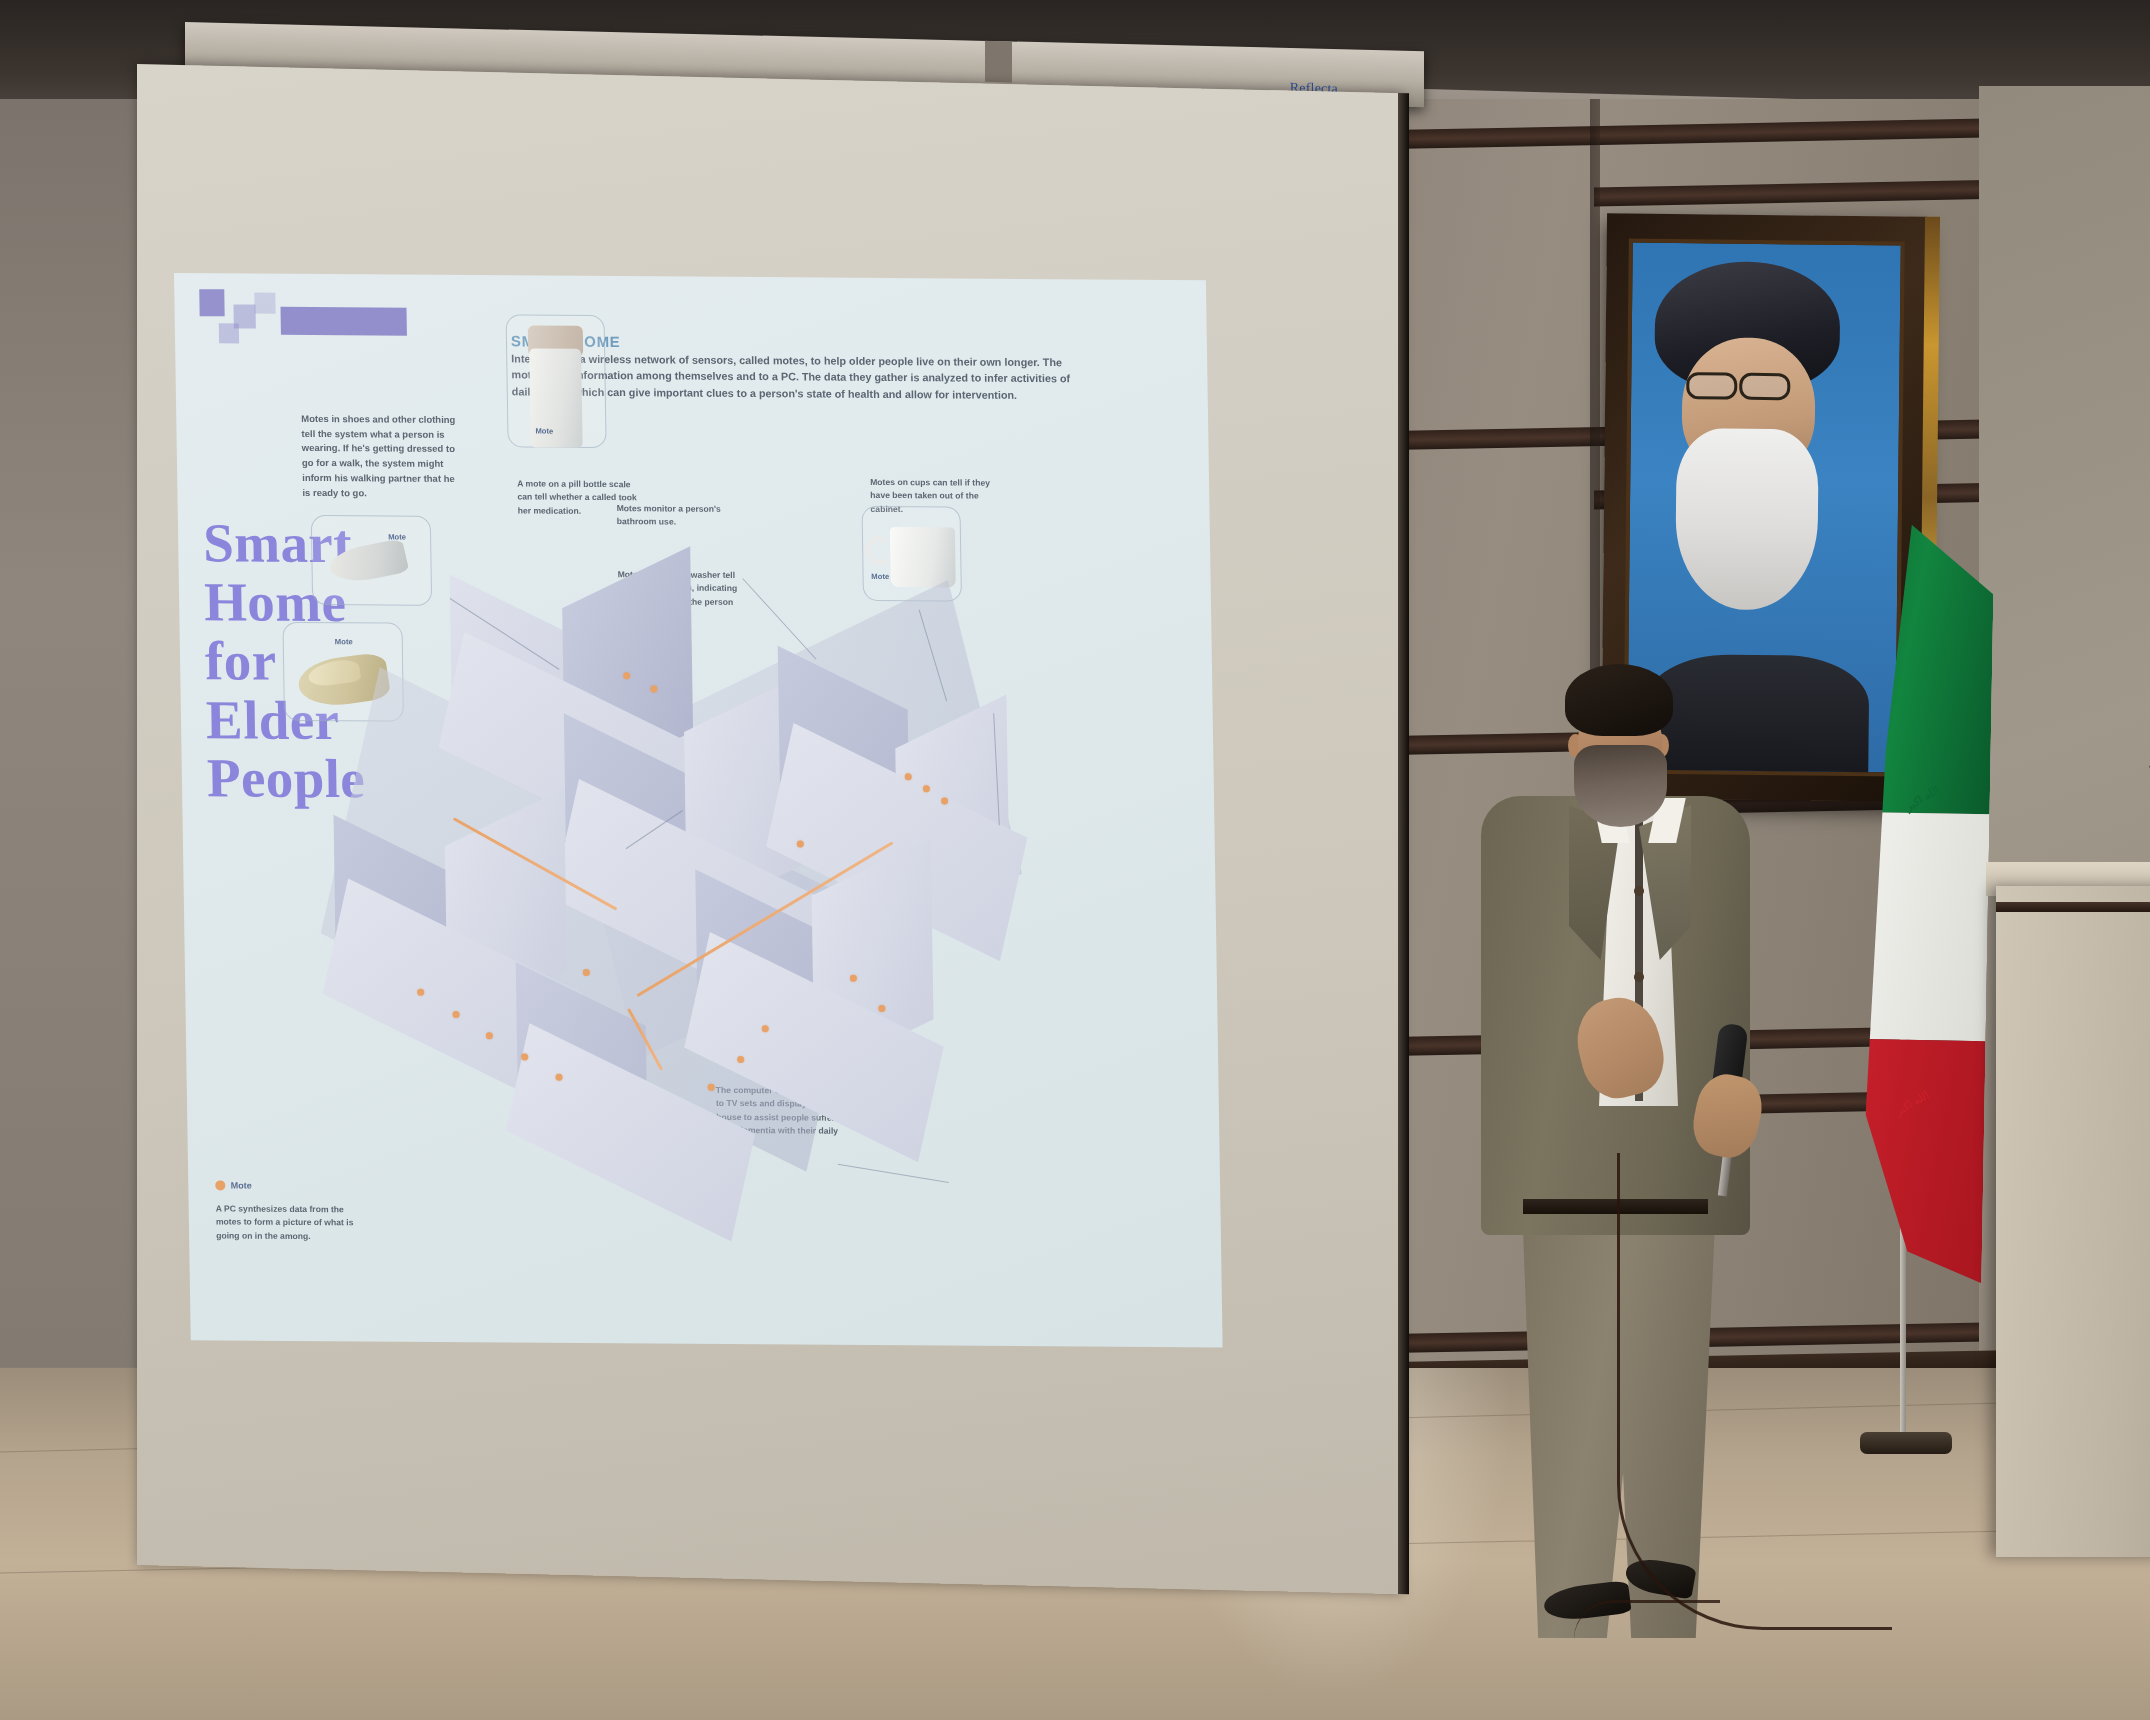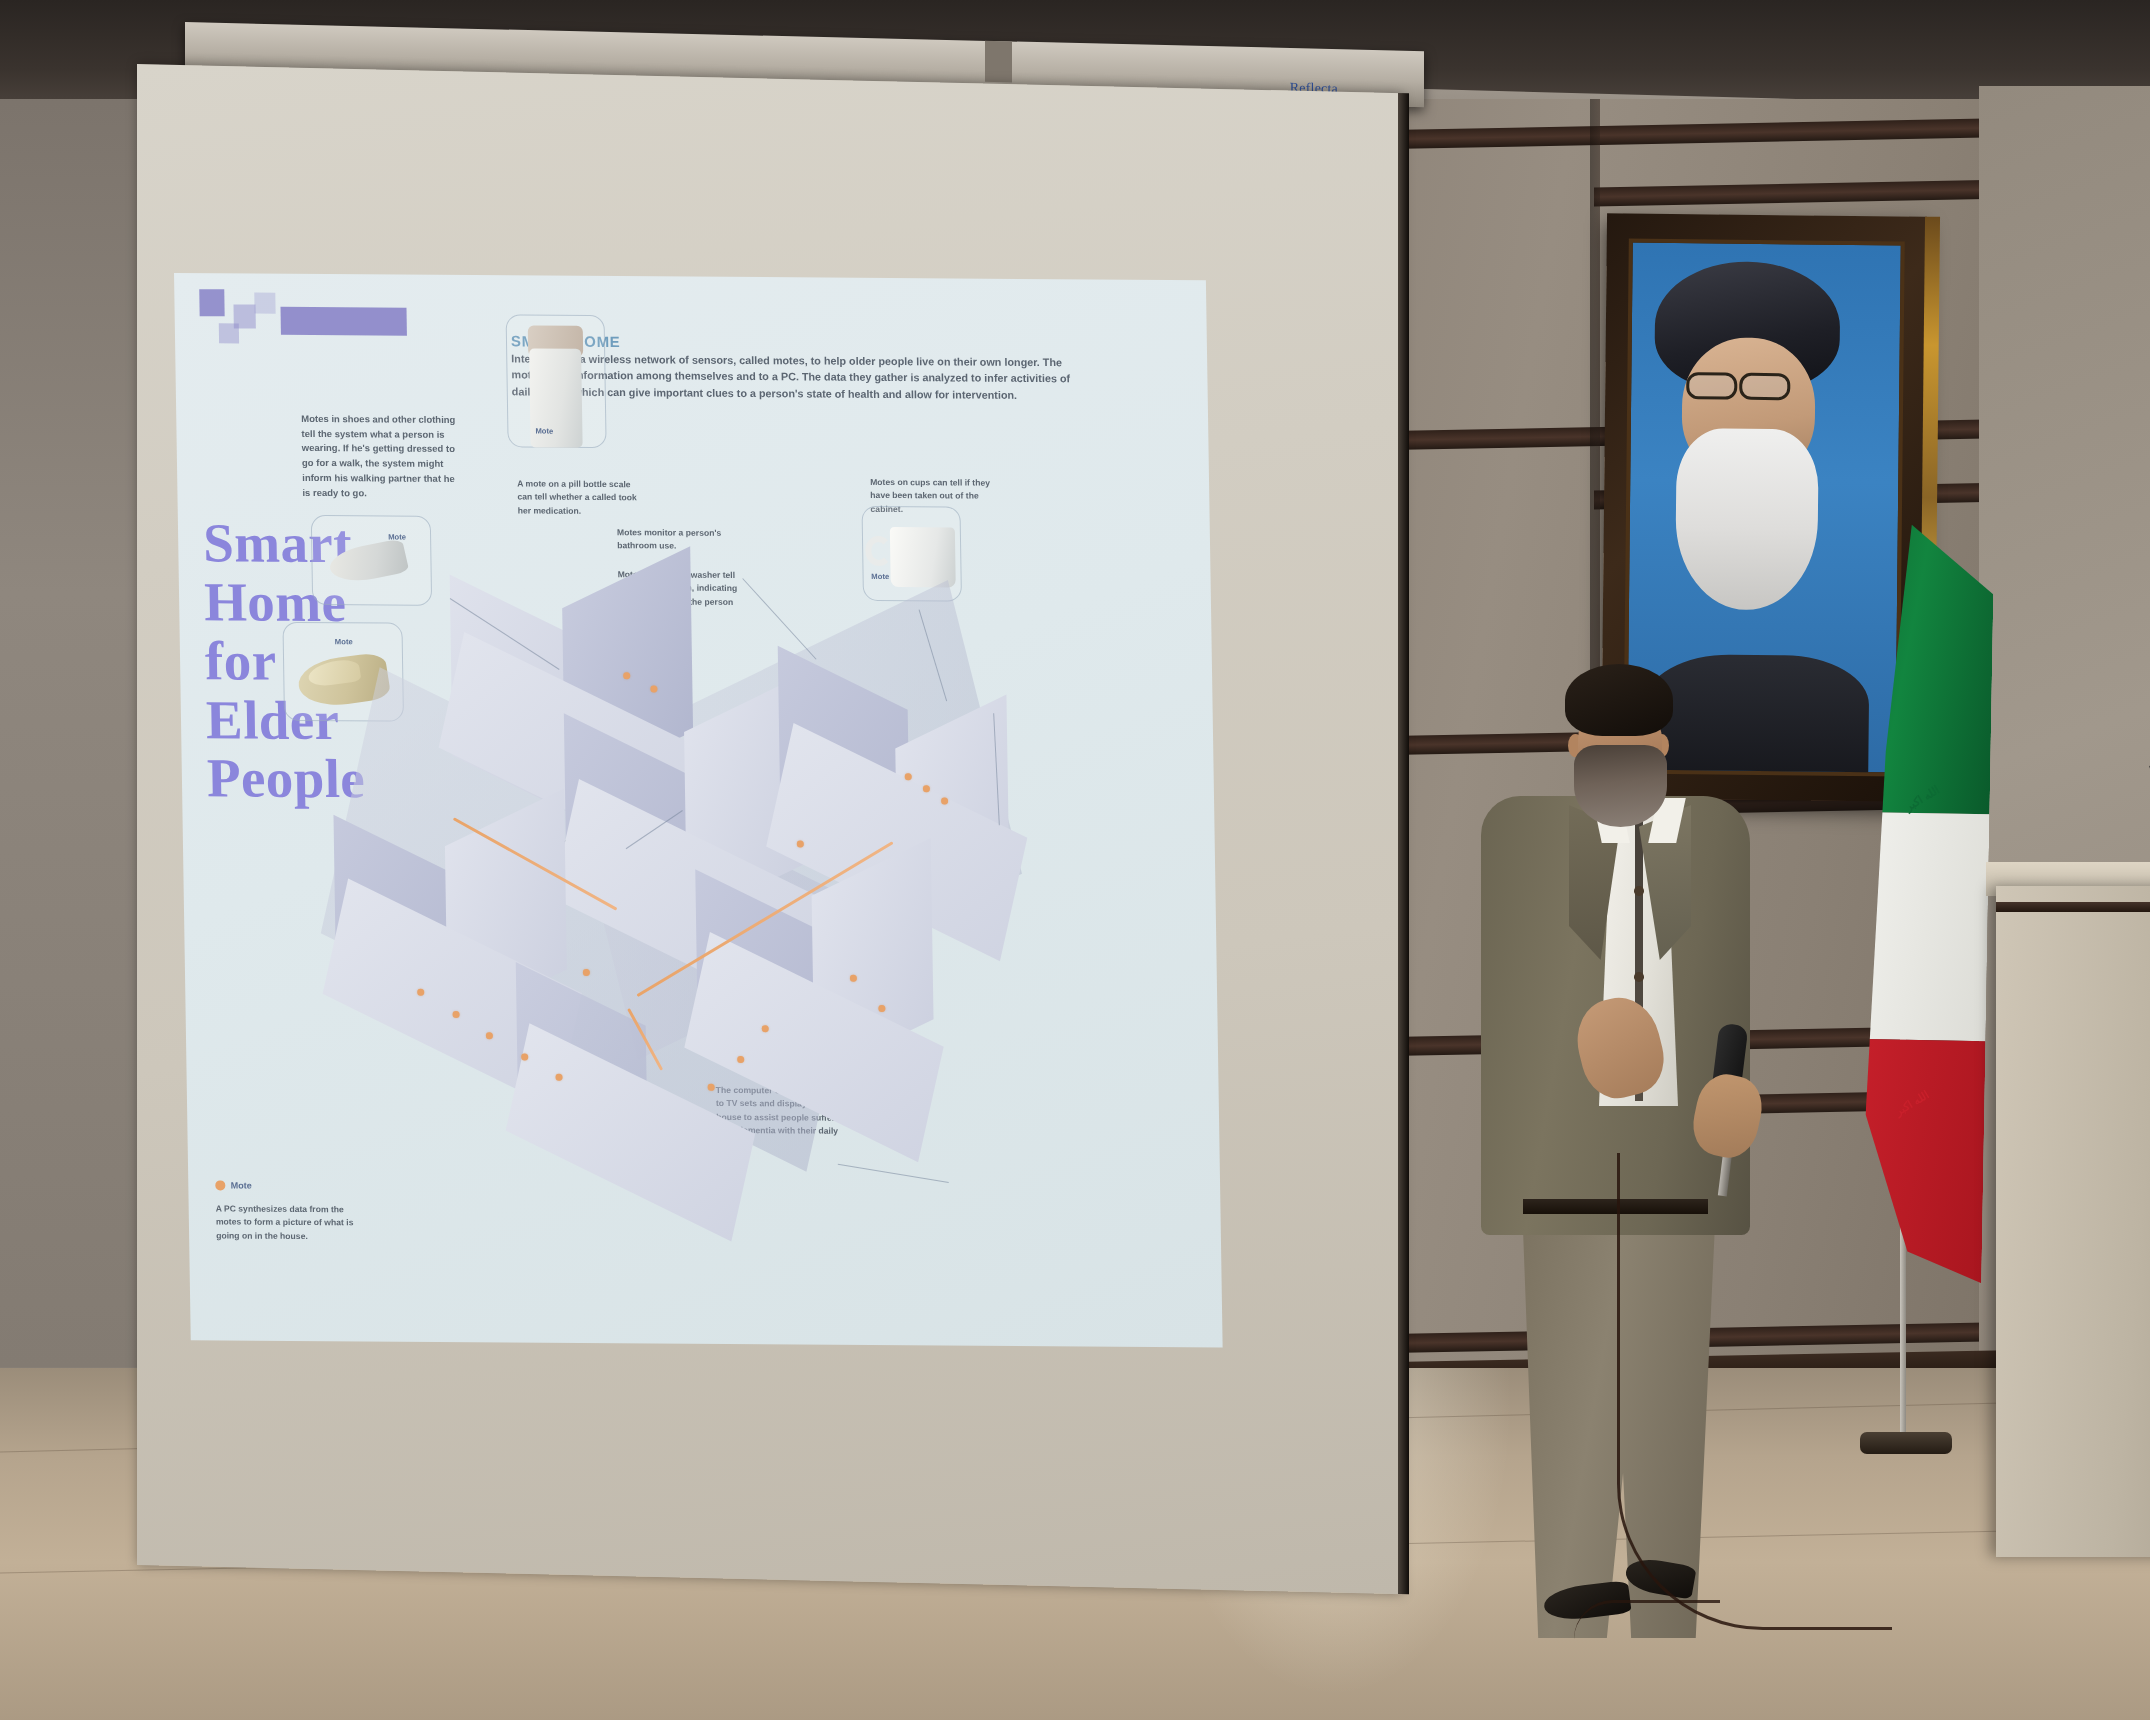--- a/index.html
+++ b/index.html
@@ -288,25 +288,25 @@
     </div>
 
     <div class="sh-head">
       <span class="kicker">SMART HOME</span>
       <div class="body">Intel expects a wireless network of sensors, called motes, to help older people live on their own longer. The motes pass information among themselves and to a PC. The data they gather is analyzed to infer activities of daily living, which can give important clues to a person's state of health and allow for intervention.</div>
     </div>
 
     <div class="note" style="left:125px;top:138px;width:163px;">Motes in shoes and other clothing tell the system what a person is wearing. If he's getting dressed to go for a walk, the system might inform his walking partner that he is ready to go.</div>
     <div class="note small" style="left:340px;top:202px;width:129px;">A mote on a pill bottle scale can tell whether a called took her medication.</div>
     <div class="note small" style="left:693px;top:198px;width:129px;">Motes on cups can tell if they have been taken out of the cabinet.</div>
-    <div class="note small" style="left:439px;top:250px;width:125px;">Motes monitor a person's bathroom use.</div>
+    <div class="note small" style="left:439px;top:226px;width:125px;">Motes monitor a person's bathroom use.</div>
     <div class="note small" style="left:439px;top:292px;width:125px;">Motes on the dishwasher tell how often it is run, indicating how many meals the person has eaten.</div>
     <div class="note small" style="left:344px;top:561px;width:129px;">Motes in the bed tell if there is anyone lying in it.</div>
     <div class="note small" style="left:529px;top:807px;width:146px;">The computer can send messages to TV sets and displays in the house to assist people suffering from dementia with their daily tasks.</div>
-    <div class="note small" style="left:27px;top:929px;width:138px;">A PC synthesizes data from the motes to form a picture of what is going on in the house.</div>
+    <div class="note small" style="left:27px;top:929px;width:138px;">A PC synthesizes data from the motes to form a picture of what is going on in the among.</div>
 
     <div class="callout" style="left:331px;top:39px;width:99px;height:133px;">
       <div class="obj" style="left:22.4px;top:10.3px;">
         <div class="pillbottle-cap"></div>
         <div class="pillbottle-body"></div>
       </div>
       <span class="mote-label" style="left:27px;top:111px;">Mote</span>
     </div>
 
     <div class="callout" style="left:684px;top:228px;width:99px;height:95px;">

